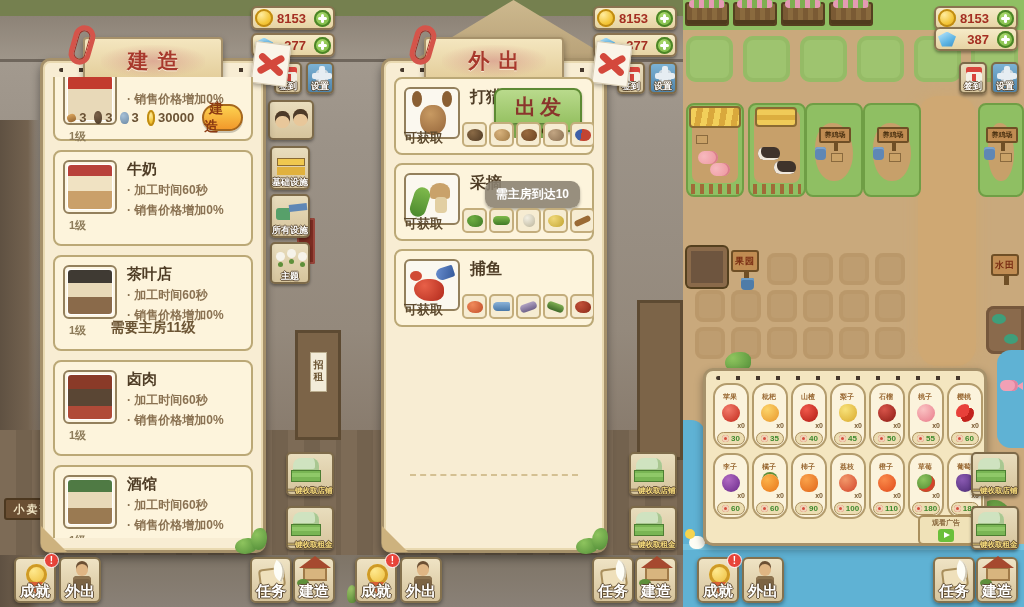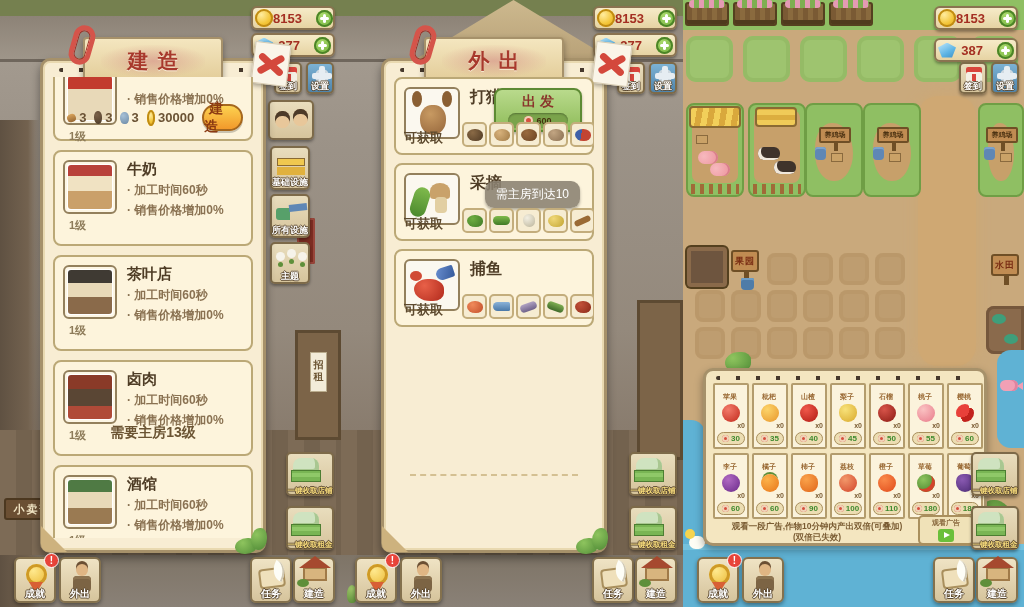--- a/index.html
+++ b/index.html
@@ -55,21 +55,21 @@
 .fish::after{content:"";position:absolute;right:-5px;top:2px;border-left:6px solid #f2a0b5;border-top:4px solid transparent;border-bottom:4px solid transparent;transform:rotate(180deg)}
 .duck{left:6px;top:536px;width:16px;height:13px;background:#fdfdf4;border-radius:7px}
 .duck::before{content:"";position:absolute;left:-4px;top:-7px;width:10px;height:10px;border-radius:50%;background:#f5d44e}
 .sproutl{width:26px;height:20px;background:radial-gradient(circle at 30% 30%,#8ec45e,#55913a);border-radius:60% 40% 50% 50%}
 .vinecurl{left:294px;top:500px;width:34px;height:38px;background:radial-gradient(circle at 40% 40%,#7bb24e,#4c7e32);border-radius:50% 50% 45% 55%}
 
 
 .cbar{right:6px;width:84px;height:24px;background:linear-gradient(#f6ebc8,#e6d3a3);border:2px solid #8a7350;border-radius:6px;display:flex;align-items:center;padding:0 2px;box-shadow:0 2px 3px rgba(0,0,0,.35)}
 .coin-ic{width:18px;height:18px;border-radius:50%;background:radial-gradient(circle at 35% 32%,#ffec9e,#f3c537 55%,#d79a1c);box-shadow:inset 0 0 0 2px #c08c13;flex:0 0 18px}
 .gem-ic{width:18px;height:15px;background:linear-gradient(150deg,#bfe7fb,#5db4e4 60%,#3d8fc4);clip-path:polygon(50% 0,100% 33%,78% 100%,22% 100%,0 33%);flex:0 0 18px}
-.cval{flex:1;text-align:right;color:#a42f22;font-weight:bold;font-size:13px;padding-right:14px}
+.cval{flex:1;text-align:right;color:#a42f22;font-weight:bold;font-size:13px;padding-right:8px}
 .plusb{width:17px;height:17px;border-radius:50%;background:radial-gradient(circle at 35% 30%,#a8d86a,#6faf3a);box-shadow:inset 0 0 0 2px #4c8427;position:relative;flex:0 0 17px}
 .plusb::before,.plusb::after{content:"";position:absolute;background:#fff;border-radius:2px}
 .plusb::before{left:4px;right:4px;top:7px;height:3px}
 .plusb::after{top:4px;bottom:4px;left:7px;width:3px}
 
 
 .sq{background:linear-gradient(#e9ddbd,#d6c49c);border:2px solid #7d6a49;border-radius:5px;box-shadow:0 2px 3px rgba(0,0,0,.35)}
 .sq .lab{position:absolute;left:-4px;right:-4px;bottom:-1px;text-align:center;font-size:9px;font-weight:bold;color:#fff;text-shadow:1px 0 #5c4a32,-1px 0 #5c4a32,0 1px #5c4a32,0 -1px #5c4a32}
 .sq.blue{background:linear-gradient(#7cb2d4,#4f84ab)}
 .cal{position:absolute;left:5px;top:3px;width:16px;height:16px;background:#f4f0e4;border-radius:2px;box-shadow:inset 0 5px 0 #d8453c}
@@ -121,48 +121,48 @@
 
 
 .orow{position:relative;background:#fdf4dc;border:2px solid #bba876;border-radius:8px;height:78px;margin-bottom:8px;padding:6px}
 .othumb{position:absolute;left:8px;top:8px;width:56px;height:52px;border:2px solid #93805c;border-radius:6px;background:#fbf8ef;overflow:hidden}
 .oname{margin-left:68px;margin-top:2px;font-size:16px;font-weight:bold;color:#4f3d26}
 .obtain{position:absolute;left:8px;bottom:6px;font-size:13px;font-weight:bold;color:#5d4a2f}
 .lootrow{position:absolute;left:66px;bottom:6px;display:flex;gap:2px}
 .lt{width:25px;height:25px;background:#f6ecd2;border:2px solid #c3ad7c;border-radius:5px;display:flex;align-items:center;justify-content:center}
 .lt i{display:block;width:16px;height:12px;border-radius:50% 50% 45% 55%}
 .gobtn{position:absolute;right:10px;top:9px;width:88px;height:44px;background:linear-gradient(#b9da8c,#8fbc5a);border:2px solid #5d8a33;border-radius:8px;text-align:center;box-shadow:0 2px 3px rgba(0,0,0,.3)}
-.gobtn .gt{font-size:14px;font-weight:bold;color:#8a352c;letter-spacing:4px;text-indent:4px;margin-top:3px}
+.gobtn .gt{font-size:21px;font-weight:bold;color:#8a352c;letter-spacing:4px;text-indent:4px;margin-top:3px}
 .gtimer{margin:2px auto 0;width:60px;height:15px;background:#7aa34b;border-radius:8px;display:flex;align-items:center;justify-content:center;gap:3px;box-shadow:inset 0 1px 2px rgba(0,0,0,.3)}
 .clockd{width:9px;height:9px;border-radius:50%;background:#d6503f;box-shadow:inset 0 0 0 2px #f0d3b8;flex:0 0 9px}
 .gtimer span{font-size:9px;font-weight:bold;color:#46320f}
-.reqbadge{position:absolute;right:12px;top:16px;background:rgba(138,129,113,.88);color:#fff;font-size:12px;font-weight:normal;padding:5px 11px;border-radius:9px;box-shadow:0 2px 3px rgba(0,0,0,.3)}
+.reqbadge{position:absolute;right:12px;top:16px;background:rgba(138,129,113,.88);color:#fff;font-size:12px;font-weight:bold;padding:5px 11px;border-radius:9px;box-shadow:0 2px 3px rgba(0,0,0,.3)}
 .dashline{position:absolute;left:16px;right:16px;bottom:62px;border-top:2px dashed #d4c092}
 
 
 .bbq{top:557px;width:42px;height:46px;background:linear-gradient(#efe3c4,#d6c49c);border:2px solid #84714d;border-radius:6px;box-shadow:0 2px 4px rgba(0,0,0,.4)}
-.bbq .blab{position:absolute;left:-5px;right:-5px;bottom:0;text-align:center;font-size:10px;font-weight:bold;color:#fff;text-shadow:1px 0 #5c4a32,-1px 0 #5c4a32,0 1px #5c4a32,0 -1px #5c4a32}
+.bbq .blab{position:absolute;left:-5px;right:-5px;bottom:0;text-align:center;font-size:15px;font-weight:bold;color:#fff;text-shadow:1px 0 #5c4a32,-1px 0 #5c4a32,0 1px #5c4a32,0 -1px #5c4a32}
 .nbadge{position:absolute;right:-5px;top:-6px;width:15px;height:15px;background:#e8443a;border:1px solid #fff;border-radius:50%;color:#fff;font-size:10px;font-weight:bold;text-align:center;line-height:13px}
 .i-medal{position:absolute;left:10px;top:5px;width:21px;height:21px;border-radius:50%;background:radial-gradient(circle at 35% 32%,#ffe98e,#e9b52e);box-shadow:inset 0 0 0 3px #cf9a26}
 .i-medal::after{content:"";position:absolute;left:3px;top:18px;width:14px;height:12px;background:#d85f35;clip-path:polygon(0 0,100% 0,50% 100%)}
 .i-hunter{position:absolute;left:12px;top:5px;width:18px;height:30px}
 .i-hunter::before{content:"";position:absolute;left:3px;top:0;width:12px;height:12px;border-radius:50%;background:#e0b684;box-shadow:0 -3px 0 #6b4f33}
 .i-hunter::after{content:"";position:absolute;left:0;top:12px;width:18px;height:16px;border-radius:4px;background:#7c6444;box-shadow:inset 0 3px 0 #8d7450}
 .i-scroll{position:absolute;left:7px;top:9px;width:26px;height:20px;background:#efe0bb;border:2px solid #a98f5d;border-radius:4px;transform:rotate(-7deg)}
 .i-feather{position:absolute;left:20px;top:3px;width:14px;height:18px;background:#fdfdf6;border-radius:0 90% 0 90%;transform:rotate(25deg);box-shadow:inset -2px 0 0 #cfc7b2}
 .i-house{position:absolute;left:8px;top:8px;width:24px;height:14px;background:#d8b57e;box-shadow:inset 0 0 0 2px #a07a48}
 .i-house::before{content:"";position:absolute;left:-4px;top:-11px;border-left:16px solid transparent;border-right:16px solid transparent;border-bottom:12px solid #a6492f}
 .i-house::after{content:"";position:absolute;left:-6px;top:12px;width:12px;height:8px;border-radius:50%;background:#5e8f3a}
 
 
 .seedp{left:20px;top:368px;width:284px;height:178px;background:#f4e6c0;border:3px solid #a6916a;border-radius:10px;box-shadow:0 4px 8px rgba(0,0,0,.35)}
 .seedp .dots{top:5px;left:10px;right:10px}
 .cards{position:absolute;left:7px;top:12px;display:flex;gap:3px}
 .cards.r2{top:82px}
-.scard{position:relative;width:36px;height:66px;background:#fbf3dc;border:2px solid #b39c6d;border-radius:2px;padding:7px}
+.scard{position:relative;width:36px;height:66px;background:#fbf3dc;border:2px solid #b39c6d;border-radius:14px;padding:7px}
 .sname{font-size:7px;color:#9a6a35;font-weight:bold;line-height:9px;padding-left:1px}
 .sfruit{width:18px;height:18px;margin:3px auto 0;border-radius:50%}
 .scount{position:absolute;right:2px;top:37px;font-size:7px;color:#7a5c33;font-weight:bold}
 .spill{position:absolute;left:2px;right:2px;bottom:2px;height:13px;background:#ecddb2;border:1px solid #a98f5d;border-radius:7px;display:flex;align-items:center;justify-content:center;gap:2px}
 .spill .clockd{width:7px;height:7px;flex:0 0 7px}
 .spill span{font-size:8px;font-weight:bold;color:#3f8a2f}
 .adtxt{position:absolute;left:8px;top:150px;width:206px;text-align:center;font-size:8.5px;font-weight:bold;color:#7a5c33;line-height:11px}
 .adbtn{position:absolute;right:10px;top:144px;width:56px;height:30px;background:#f0e2b8;border:2px solid #a98f5d;border-radius:5px;text-align:center}
 .adbtn .at{font-size:7px;color:#8a6a3f;font-weight:bold;margin-top:1px}
 .playb{margin:1px auto 0;width:16px;height:13px;background:#6abf3a;border-radius:3px;position:relative}
@@ -274,31 +274,31 @@
         </div>
 
         <div class="bcard">
           <div class="thumb">
               <i style="background:linear-gradient(#3f3a33 30%,#e8d9b8 30% 62%,#8a6a4a 62%)"></i>
             </div>
           <div class="bname">茶叶店</div>
           <div class="bline">· 加工时间60秒</div>
           <div class="bline">· 销售价格增加0%</div>
           <div class="lvl">1级</div>
+          <div class="breq">需要主房11级</div>
         </div>
 
         <div class="bcard">
           <div class="thumb">
               <i style="background:linear-gradient(#8a3a28 32%,#5a4634 32% 70%,#b04a38 70%)"></i>
             </div>
           <div class="bname">卤肉</div>
           <div class="bline">· 加工时间60秒</div>
           <div class="bline">· 销售价格增加0%</div>
           <div class="lvl">1级</div>
-          <div class="breq">需要主房13级</div>
         </div>
 
         <div class="bcard">
           <div class="thumb">
               <i style="background:linear-gradient(#4f7a44 28%,#e8d9b8 28% 64%,#9a7a52 64%)"></i>
             </div>
           <div class="bname">酒馆</div>
           <div class="bline">· 加工时间60秒</div>
           <div class="bline">· 销售价格增加0%</div>
           <div class="lvl">1级</div>
@@ -593,21 +593,21 @@
     <div class="p waterband"></div>
     <div class="p duck"></div>
     <div class="p sproutl" style="left:42px;top:352px"></div>
     <div class="p vinecurl"></div>
 
     <div class="p cbar" style="top:6px">
       <span class="coin-ic"></span>
       <span class="cval">8153</span>
       <span class="plusb"></span>
     </div>
-    <div class="p cbar" style="top:38px">
+    <div class="p cbar" style="top:27px">
       <span class="gem-ic"></span>
       <span class="cval">387</span>
       <span class="plusb"></span>
     </div>
     <div class="p sq" style="left:276px;top:62px;width:28px;height:32px">
       <span class="cal"></span>
       <span class="lab">签到</span>
     </div>
     <div class="p sq blue" style="left:308px;top:62px;width:28px;height:32px">
       <span class="gearc"></span>
@@ -738,24 +738,20 @@
           </div>
         <div class="scard">
             <div class="sname">葡萄</div>
             <div class="sfruit" style="background:radial-gradient(circle at 35% 30%,#8a5ab2,#4a2a72);border-radius:40% 40% 50% 50%"></div>
             <span class="scount">x0</span>
             <div class="spill">
               <span class="clockd"></span>
               <span>180</span>
             </div>
           </div>
-      </div>
-      <div class="adtxt">
-        <div>观看一段广告,作物10分钟内产出双倍(可叠加)</div>
-        <div>(双倍已失效)</div>
       </div>
       <div class="adbtn">
         <div class="at">观看广告</div>
         <div class="playb"></div>
       </div>
     </div>
 
     <div class="p sq collect" style="left:288px;top:452px;width:48px;height:44px">
       <span class="handi"></span>
       <span class="money"></span>

